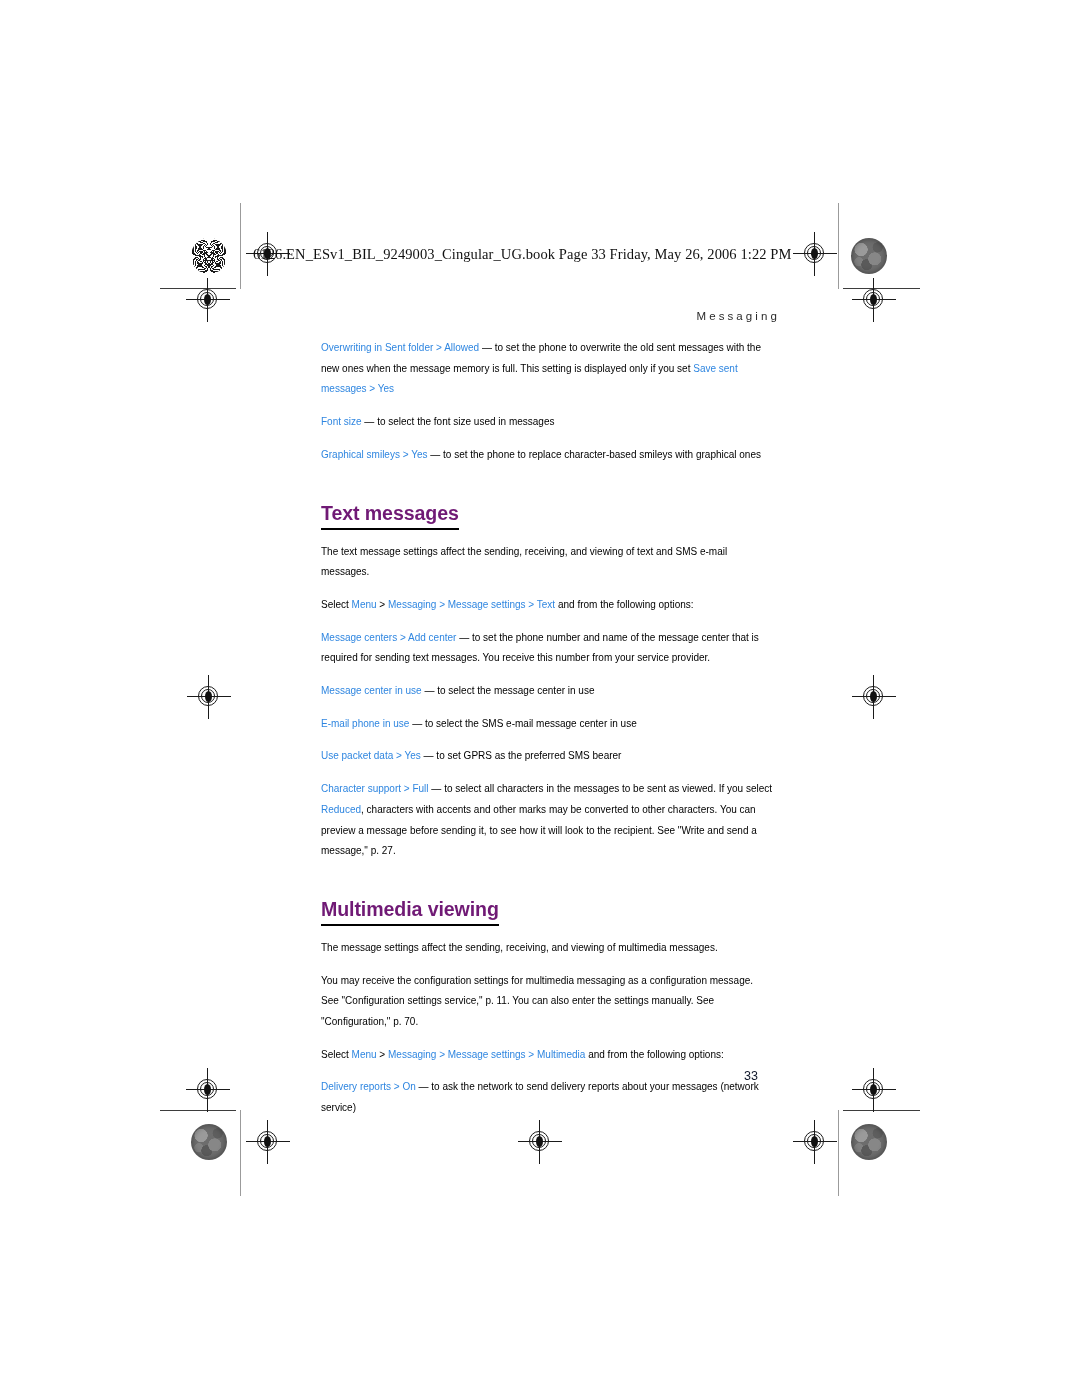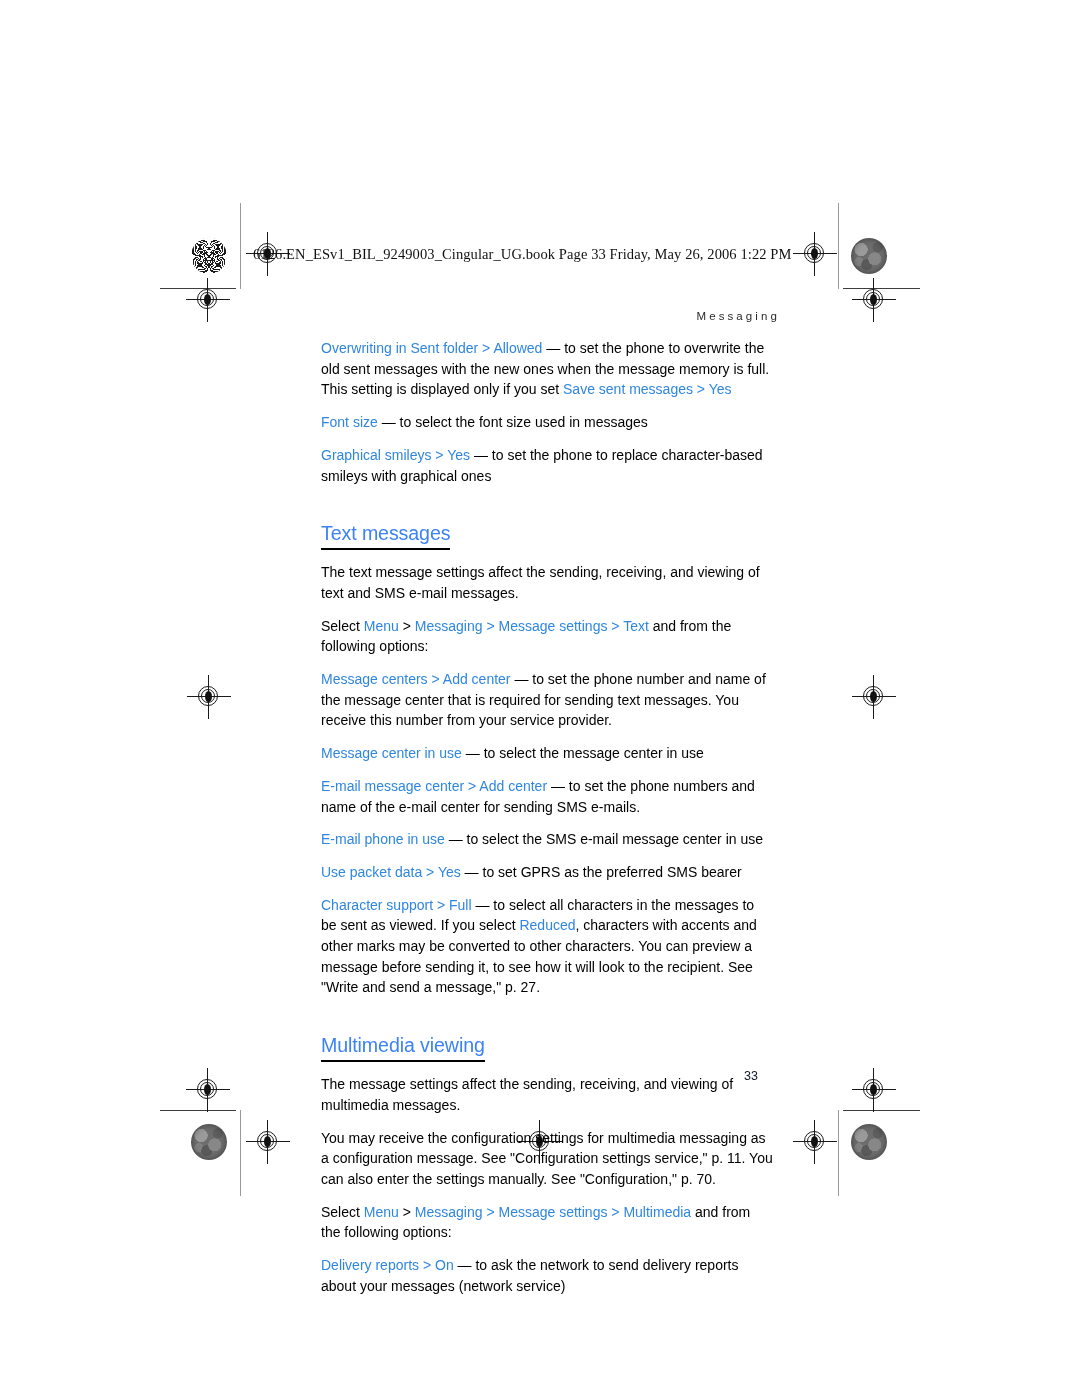--- a/index.html
+++ b/index.html
@@ -114,30 +114,30 @@
   }
 
   
   .column {
     position: absolute;
     left: 321px;
     top: 338px;
     width: 452px;
   }
   .para {
-    font-size: 14px;
+    font-size: 10px;
     line-height: 20.7px;
     color: #000;
     margin: 0 0 12px 0;
     text-align: left;
   }
   h2.sect {
     font-size: 19.6px;
-    font-weight: normal;
-    color: #3b82f6;
+    font-weight: bold;
+    color: #701a75;
     margin: 24px 0 12px 0;
     padding-bottom: 3px;
     display: inline-block;
     border-bottom: 2px solid #000;
     letter-spacing: -.1px;
   }
   .h2wrap { margin: 0; }
   .blue { color: #2f86e0; }
   .seq { color: #2f86e0; }
 
@@ -264,21 +264,20 @@
   </div>
 
   <p class="para">The text message settings affect the sending, receiving, and viewing of text and SMS e-mail messages.</p>
 
   <p class="para"><span>Select </span><span class="blue">Menu</span><span> &gt; </span><span class="blue">Messaging</span><span class="seq"> &gt; </span><span class="blue">Message settings</span><span class="seq"> &gt; </span><span class="blue">Text</span><span> and from the following options:</span></p>
 
   <p class="para"><span class="blue">Message centers</span><span class="seq"> &gt; </span><span class="blue">Add center</span><span> — to set the phone number and name of the message center that is required for sending text messages. You receive this number from your service provider.</span></p>
 
   <p class="para"><span class="blue">Message center in use</span><span> — to select the message center in use</span></p>
 
-  <p class="para"><span class="blue">E-mail message center</span><span class="seq"> &gt; </span><span class="blue">Add center</span><span> — to set the phone numbers and name of the e-mail center for sending SMS e-mails.</span></p>
 
   <p class="para"><span class="blue">E-mail phone in use</span><span> — to select the SMS e-mail message center in use</span></p>
 
   <p class="para"><span class="blue">Use packet data</span><span class="seq"> &gt; </span><span class="blue">Yes</span><span> — to set GPRS as the preferred SMS bearer</span></p>
 
   <p class="para"><span class="blue">Character support</span><span class="seq"> &gt; </span><span class="blue">Full</span><span> — to select all characters in the messages to be sent as viewed. If you select </span><span class="blue">Reduced</span><span>, characters with accents and other marks may be converted to other characters. You can preview a message before sending it, to see how it will look to the recipient. See "Write and send a message," p. 27.</span></p>
 
   <div class="h2wrap">
     <h2 class="sect">Multimedia viewing</h2>
   </div>

